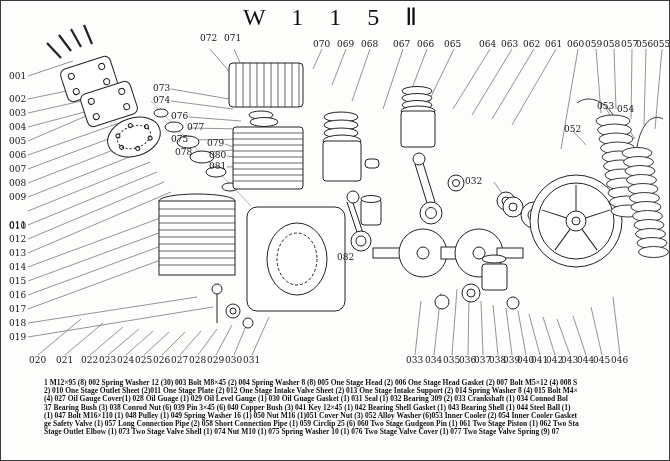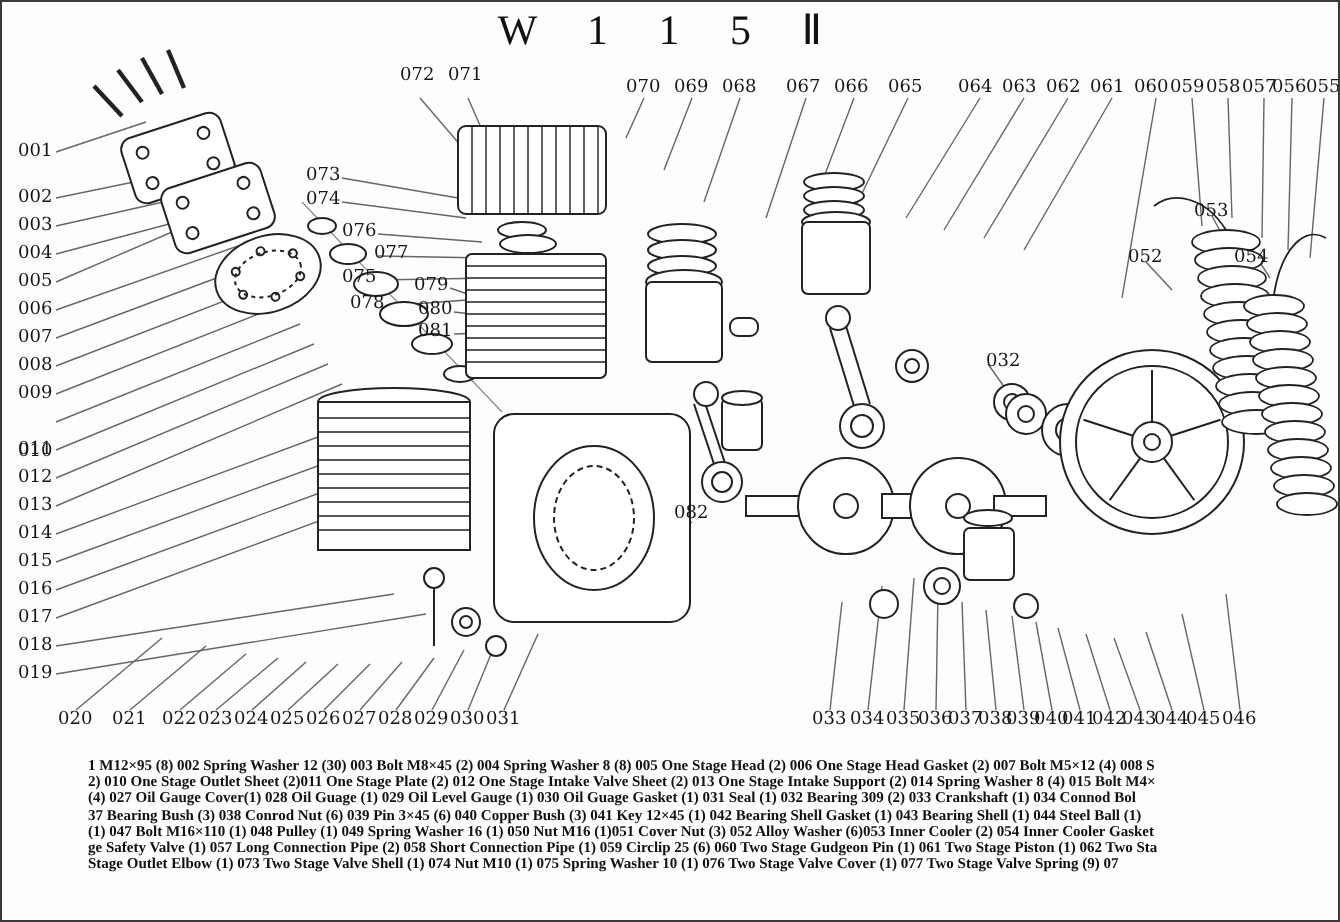--- a/index.html
+++ b/index.html
@@ -10,21 +10,21 @@
     box-sizing:border-box;
     border:1px solid #3a3a3a;
     overflow:hidden;
     font-family:"DejaVu Serif", serif;
   }
   svg.diagram{position:absolute;left:0;top:0;}
   .title{
     position:absolute;top:2px;left:0;right:0;
     text-align:center;
     font-family:"Liberation Serif", serif;
-    font-size:21px;color:#111;
+    font-size:24px;color:#111;
     letter-spacing:10px;
     font-weight:500;
   }
   .co{
     position:absolute;
     font-size:9px;line-height:9px;
     color:#161616;
     font-family:"DejaVu Serif", serif;
     white-space:nowrap;
   }
@@ -386,24 +386,24 @@
   <span class="co" style="left:152px;top:95px">074</span>
   <span class="co" style="left:170px;top:111px">076</span>
   <span class="co" style="left:186px;top:122px">077</span>
   <span class="co" style="left:170px;top:134px">075</span>
   <span class="co" style="left:174px;top:147px">078</span>
   <span class="co" style="left:206px;top:138px">079</span>
   <span class="co" style="left:208px;top:150px">080</span>
   <span class="co" style="left:208px;top:161px">081</span>
   <span class="co" style="left:336px;top:252px">082</span>
 
-  <span class="co" style="left:492px;top:176px">032</span>
+  <span class="co" style="left:464px;top:176px">032</span>
   <span class="co" style="left:563px;top:124px">052</span>
   <span class="co" style="left:596px;top:101px">053</span>
-  <span class="co" style="left:616px;top:124px">054</span>
+  <span class="co" style="left:616px;top:104px">054</span>
 
   <div class="parts-list">
     <div class="pl-line">1 M12×95 (8) 002 Spring Washer 12 (30) 003 Bolt M8×45 (2) 004 Spring Washer 8 (8) 005 One Stage Head (2) 006 One Stage Head Gasket (2) 007 Bolt M5×12 (4) 008 S</div>
     <div class="pl-line">2) 010 One Stage Outlet Sheet (2)011 One Stage Plate (2) 012 One Stage Intake Valve Sheet (2) 013 One Stage Intake Support (2) 014 Spring Washer 8 (4) 015 Bolt M4×</div>
     <div class="pl-line">(4) 027 Oil Gauge Cover(1) 028 Oil Guage (1) 029 Oil Level Gauge (1) 030 Oil Guage Gasket (1) 031 Seal (1) 032 Bearing 309 (2) 033 Crankshaft (1) 034 Connod Bol</div>
     <div class="pl-line">37 Bearing Bush (3) 038 Conrod Nut (6) 039 Pin 3×45 (6) 040 Copper Bush (3) 041 Key 12×45 (1) 042 Bearing Shell Gasket (1) 043 Bearing Shell (1) 044 Steel Ball (1)</div>
     <div class="pl-line">(1) 047 Bolt M16×110 (1) 048 Pulley (1) 049 Spring Washer 16 (1) 050 Nut M16 (1)051 Cover Nut (3) 052 Alloy Washer (6)053 Inner Cooler (2) 054 Inner Cooler Gasket</div>
     <div class="pl-line">ge Safety Valve (1) 057 Long Connection Pipe (2) 058 Short Connection Pipe (1) 059 Circlip 25 (6) 060 Two Stage Gudgeon Pin (1) 061 Two Stage Piston (1) 062 Two Sta</div>
     <div class="pl-line">Stage Outlet Elbow (1) 073 Two Stage Valve Shell (1) 074 Nut M10 (1) 075 Spring Washer 10 (1) 076 Two Stage Valve Cover (1) 077 Two Stage Valve Spring (9) 07</div>
   </div>

